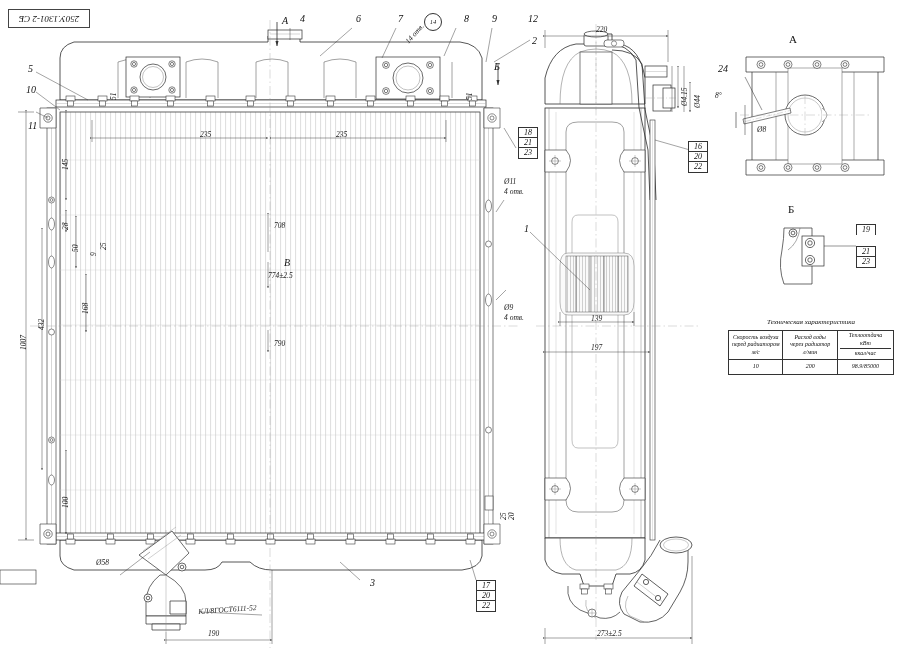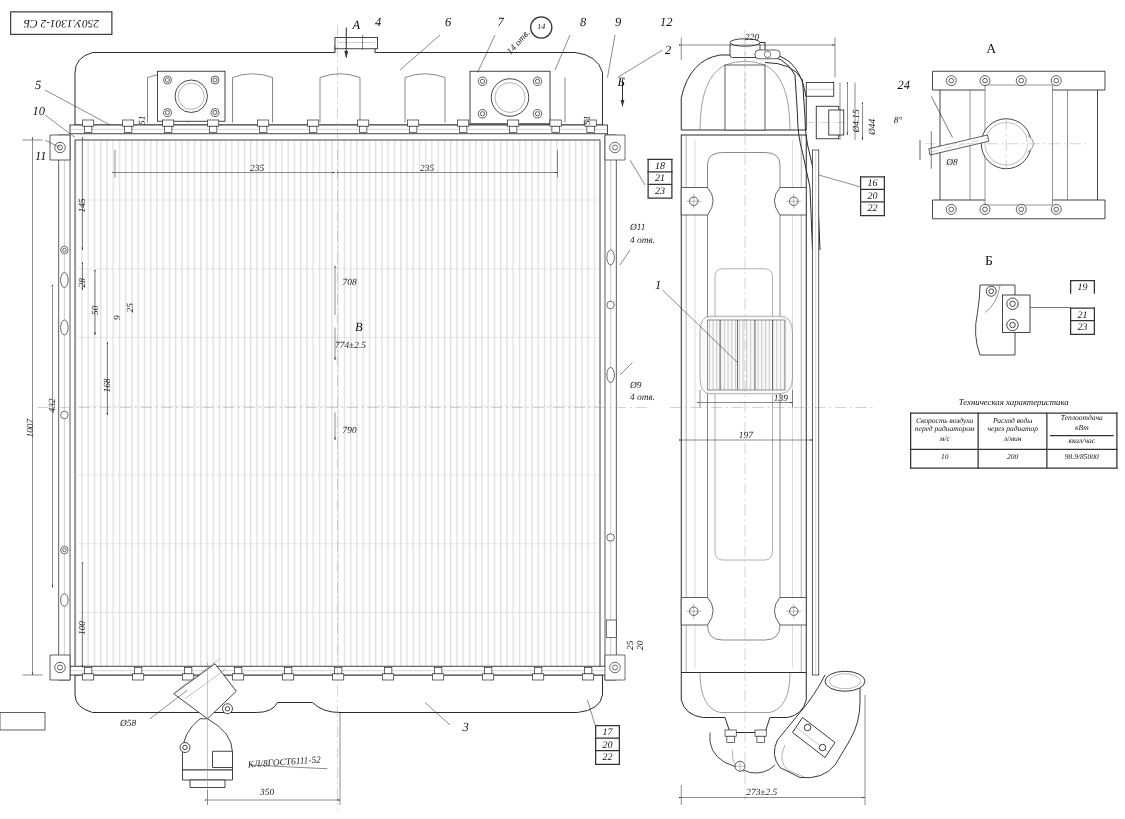--- a/index.html
+++ b/index.html
@@ -508,28 +508,28 @@
 <div class="dimv" style="left:110px;top:100px;">51</div>
 <div class="dimv" style="left:466px;top:100px;">51</div>
 <div class="dimv" style="left:508px;top:520px;">20</div>
 <div class="dimv" style="left:500px;top:520px;">25</div>
 
 <div class="dim" style="left:504px;top:178px;font-style:italic;">Ø11</div>
 <div class="dim" style="left:504px;top:188px;">4 отв.</div>
 <div class="dim" style="left:504px;top:304px;">Ø9</div>
 <div class="dim" style="left:504px;top:314px;">4 отв.</div>
 
-<div class="dim" style="left:96px;top:575px;text-align:center;">Ø58</div>
-<div class="dim" style="left:208px;top:630px;">350</div>
+<div class="dim" style="left:96px;top:559px;text-align:center;">Ø58</div>
+<div class="dim" style="left:208px;top:630px;">190</div>
 <div class="dim" style="left:198px;top:608px;transform:rotate(-4deg);transform-origin:0 0;">КЛ/8ГОСТ6111-52</div>
 
 <div class="dim" style="left:596px;top:26px;">220</div>
 <div class="dimv" style="left:681px;top:106px;">Ø4.15</div>
 <div class="dimv" style="left:694px;top:108px;">Ø44</div>
-<div class="dim" style="left:591px;top:315px;margin-left:28px;">139</div>
+<div class="dim" style="left:591px;top:315px;">139</div>
 <div class="dim" style="left:591px;top:344px;">197</div>
 <div class="dim" style="left:597px;top:630px;">273±2.5</div>
 
 <div class="tcap" style="left:767px;top:318px;">Техническая характеристика</div>
 <table class="tbl" style="left:728px;top:330px;width:166px;">
   <tbody>
         <tr>
     <td class="hd" style="width:33%;">
       <span>Скорость воздуха</span><br>
       <span>перед радиатором</span><br>

